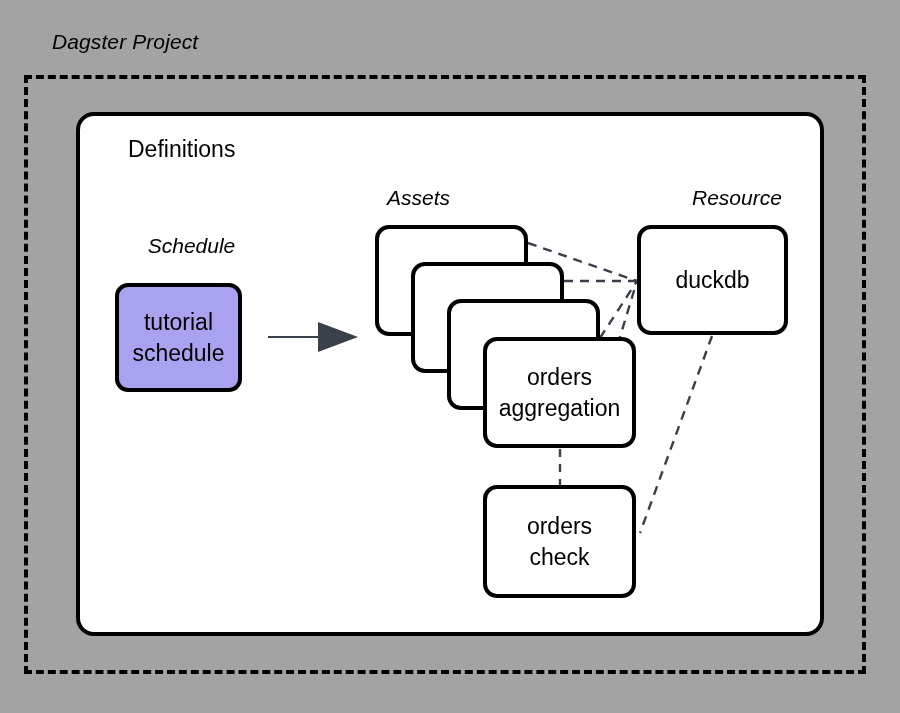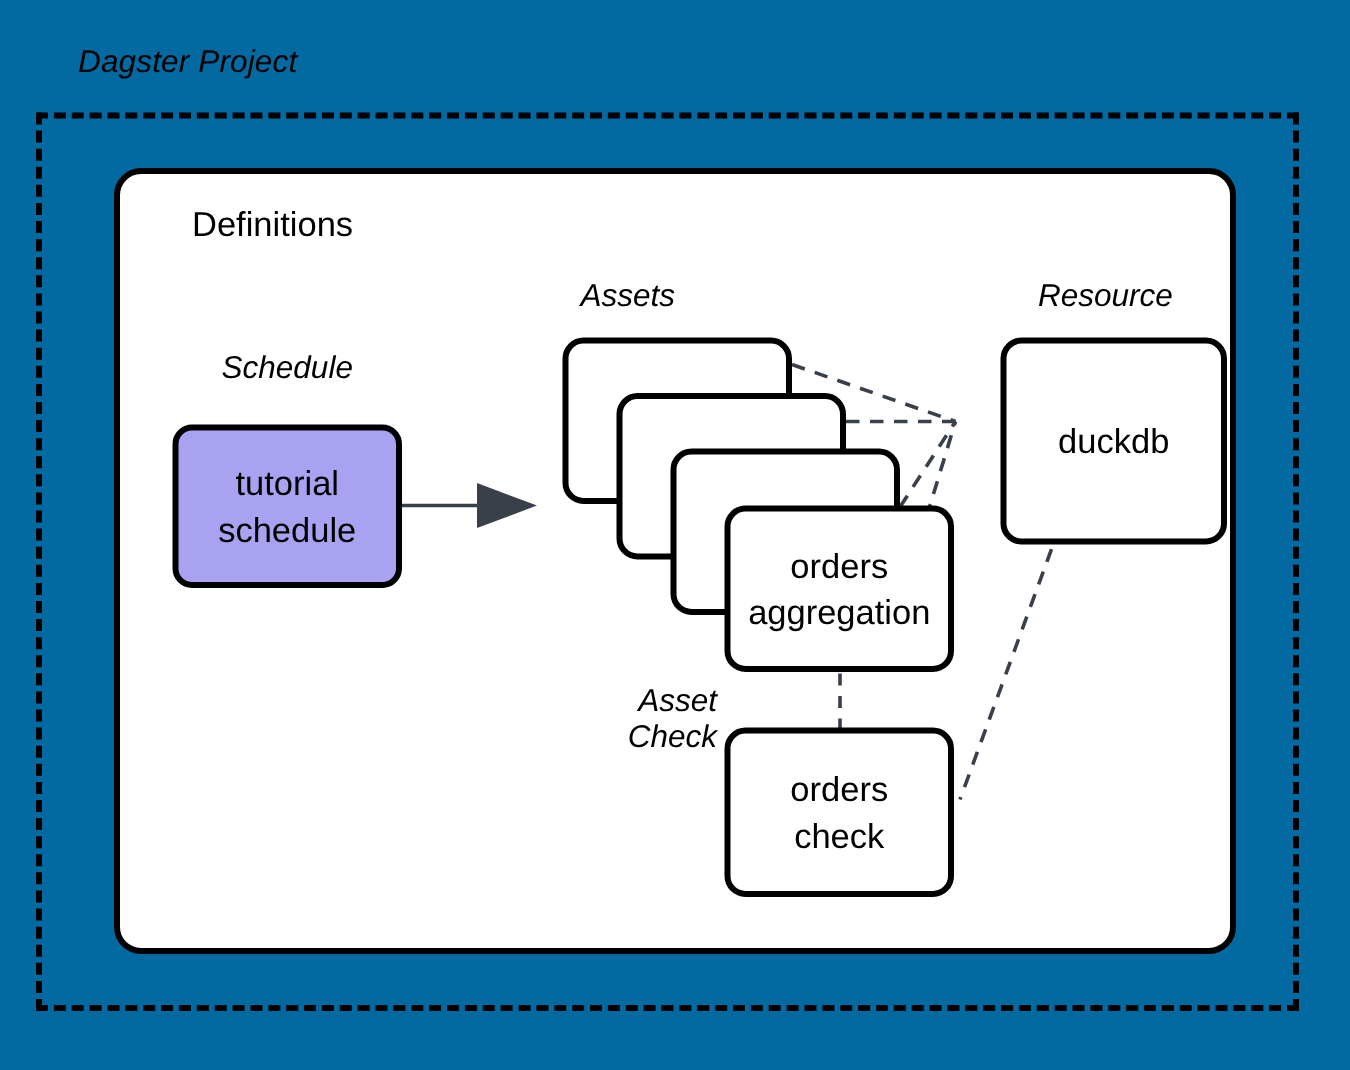--- a/index.html
+++ b/index.html
@@ -7,21 +7,21 @@
     padding: 0;
     background: #ffffff;
   }
   body {
     font-family: "Liberation Sans", sans-serif;
   }
   #canvas {
     position: relative;
     width: 900px;
     height: 713px;
-    background: #0369a1;
+    background: #a3a3a3;
     overflow: hidden;
   }
 
   
   .project-title {
     position: absolute;
     left: 52px;
     top: 30px;
     font-size: 21px;
     font-style: italic;
@@ -93,39 +93,38 @@
     justify-content: center;
     text-align: center;
     font-size: 23px;
     color: #000000;
     line-height: 1.32;
     white-space: pre-line;
   }
 
   .node-schedule {
     left: 115px; top: 283px;
-    width: 153px; height: 109px;
+    width: 127px; height: 109px;
     background: #a9a2f0;
     border-radius: 13px;
   }
 
   .node-asset {
     width: 153px; height: 111px;
     border-radius: 14px;
   }
   .asset-1 { left: 375px; top: 225px; z-index: 1; }
   .asset-2 { left: 411px; top: 262px; z-index: 2; }
   .asset-3 { left: 447px; top: 299px; z-index: 3; }
   .asset-4 { left: 483px; top: 337px; z-index: 4; }
 
   .node-resource {
     left: 637px; top: 225px;
-    width: 151px; height: 138px;
+    width: 151px; height: 110px;
     z-index: 5;
-    margin-left: 30px;
   }
 
   .node-check {
     left: 483px; top: 485px;
     width: 153px; height: 113px;
     z-index: 4;
   }
 
   
   .edges-under { position: absolute; left: 0; top: 0; z-index: 0; }
@@ -153,22 +152,20 @@
     <line x1="613" y1="360" x2="637" y2="281" stroke="#3a4049" stroke-width="2.4" stroke-dasharray="9,7"></line>
 
     <line x1="712" y1="336" x2="640" y2="533" stroke="#3a4049" stroke-width="2.4" stroke-dasharray="9,7"></line>
 
     <line x1="560" y1="449" x2="560" y2="486" stroke="#3a4049" stroke-width="2.4" stroke-dasharray="8,7"></line>
   </svg>
 
   <div class="group-label schedule-label">Schedule</div>
   <div class="group-label assets-label">Assets</div>
   <div class="group-label resource-label">Resource</div>
-  <div class="group-label asset-check-label" style="white-space: pre-line;">Asset
-Check</div>
 
   <div class="node node-schedule">tutorial
 schedule</div>
 
   <div class="node node-asset asset-1"></div>
   <div class="node node-asset asset-2"></div>
   <div class="node node-asset asset-3"></div>
   <div class="node node-asset asset-4">orders
 aggregation</div>
 

